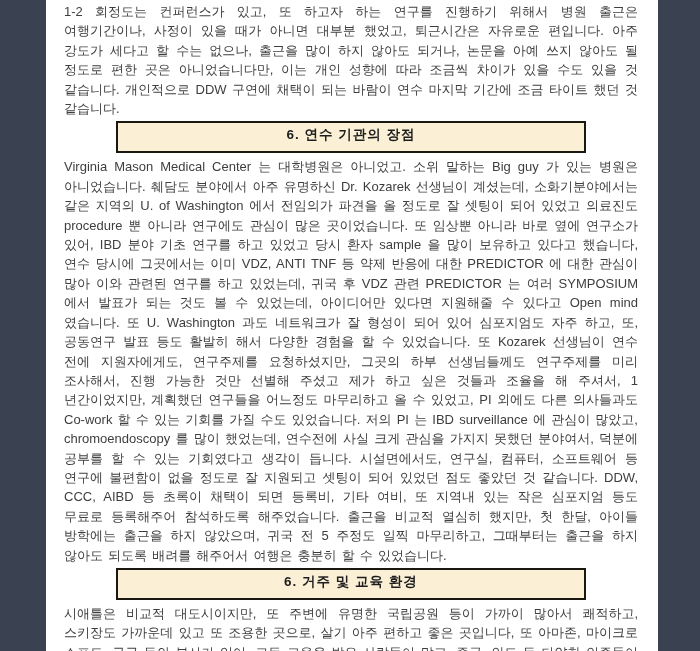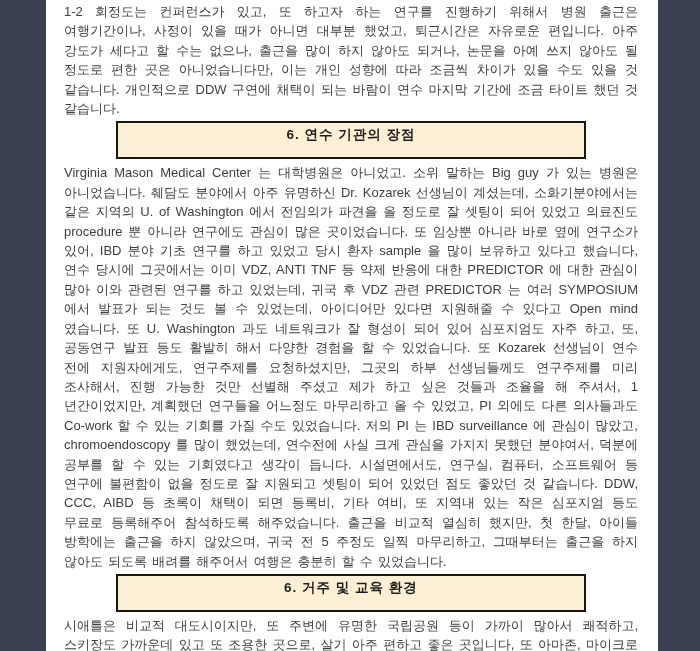--- a/index.html
+++ b/index.html
@@ -41,21 +41,21 @@
     letter-spacing: 0px;
     word-break: keep-all;
   }
   .section-header {
     width: 470px;
     margin: 3px auto 4px auto;
     box-sizing: border-box;
     border: 2px solid var(--header_border, #1a1610);
     background: var(--header_bg, #fbf0d6);
     text-align: center;
-    padding: 2px 0 13px 0;
+    padding: 2px 0 7px 0;
   }
   .section-header span {
     font-size: 13.5px;
     font-weight: 700;
     color: var(--header_text, #1d1d1d);
     letter-spacing: 1px;
   }
 </style>
 </head>
 <body>

